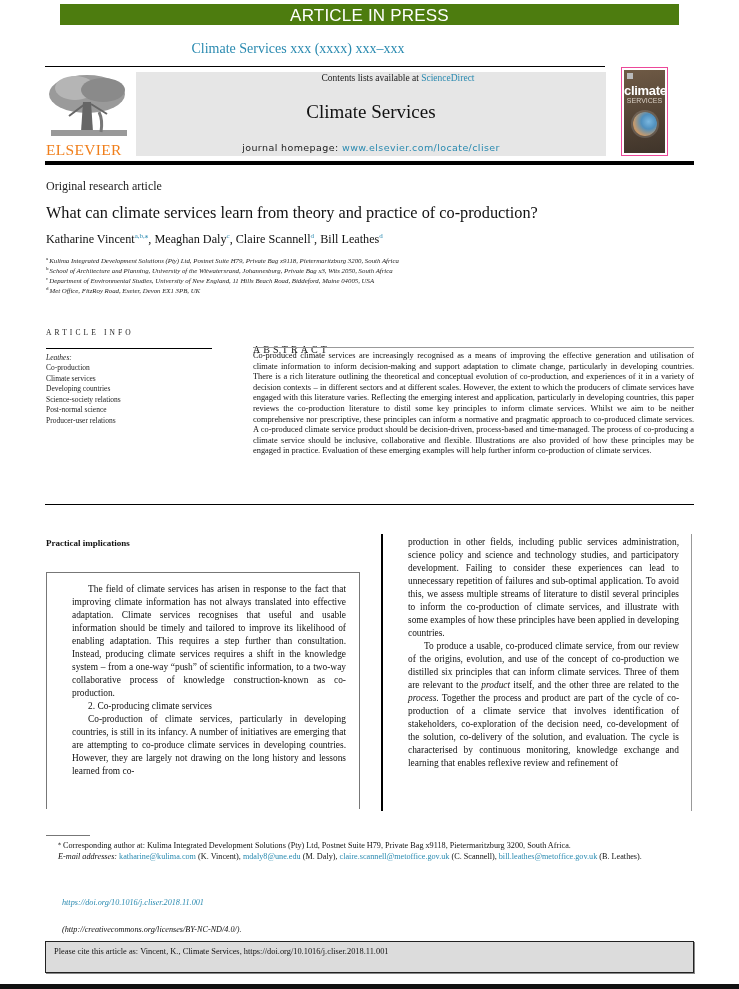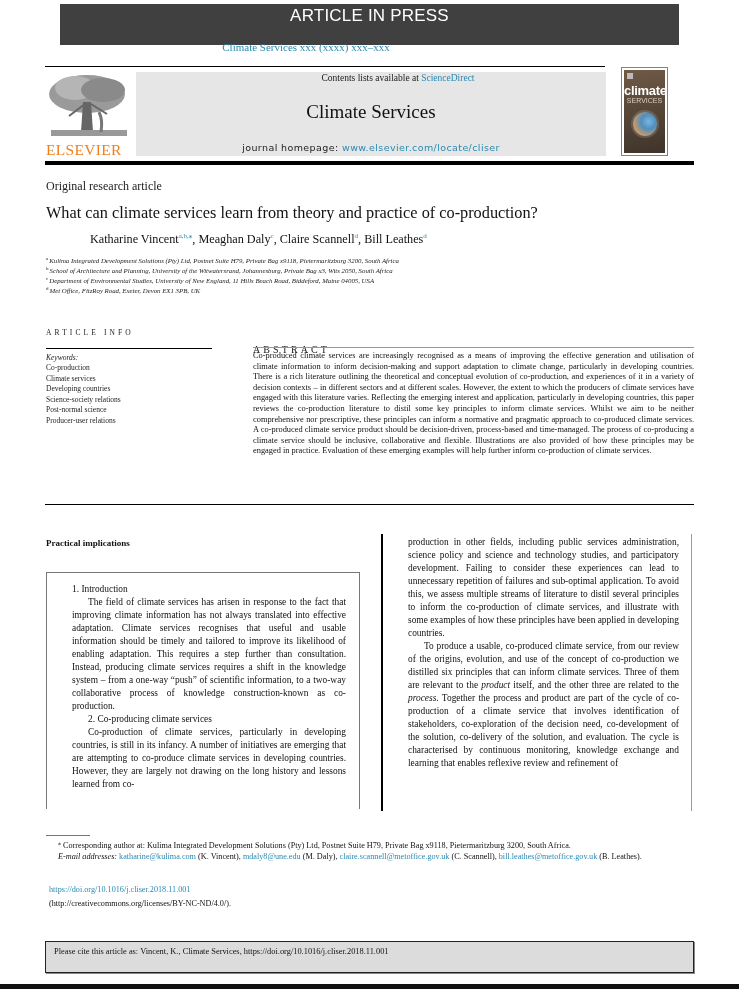--- a/index.html
+++ b/index.html
@@ -1,39 +1,39 @@
 <!DOCTYPE html>
 <html><head>
 <meta charset="utf-8">
 <style>
   html, body { margin:0; padding:0; background:#ffffff; }
   body { width:739px; height:989px; position:relative; overflow:hidden; font-family:"Liberation Serif","DejaVu Serif",serif; color:#111; }
   .abs { position:absolute; }
-  .banner { left:60px; top:4px; width:619px; height:41px; background:#404040; color:#ffffff; font-family:"Liberation Sans","DejaVu Sans",sans-serif; font-size:17px; text-align:center; line-height:23px; letter-spacing:0.2px; }
-  .journal-ref { left:0; width:596px; top:41px; text-align:center; font-size:11px; color:#2a8ab0;padding-left:8px; }
+  .banner { left:60px; top:4px; width:619px; height:21px; background:#4d7c0f; color:#ffffff; font-family:"Liberation Sans","DejaVu Sans",sans-serif; font-size:17px; text-align:center; line-height:23px; letter-spacing:0.2px; }
+  .journal-ref { left:0; width:596px; top:41px; text-align:center; font-size:14px; color:#2a8ab0; }
   .rule-top { left:45px; top:66px; width:560px; height:1px; background:#000; }
   .masthead-box { left:136px; top:72px; width:470px; height:84px; background:#e6e6e6; }
   .rule-bottom { left:45px; top:161px; width:649px; height:4px; background:#000; }
   .logo { left:45px; top:72px; width:88px; height:86px; }
   .logo svg { display:block; }
   .elsevier-word { left:46px; top:141px; width:86px; text-align:left; color:#f07f1c; font-family:"Liberation Serif",serif; font-size:15.5px; letter-spacing:0.3px; }
   .contents { left:136px; top:73px; width:524px; text-align:center; font-size:9.5px; color:#222; }
   .contents a, .link { color:#2a8ab0; text-decoration:none; }
   .journal-title { left:136px; top:101px; width:470px; text-align:center; font-size:19px; color:#111; }
   .homepage { left:136px; top:142px; width:470px; text-align:center; font-family:"DejaVu Sans",sans-serif; font-size:9.5px; color:#222; letter-spacing:0.4px; }
   .cover { left:621px; top:67px; width:45px; height:87px; border:1px solid #ec4899; }
   .cover-inner { position:absolute; inset:2px; background:linear-gradient(170deg,#6f5a45 0%,#5b4a3a 40%,#3f342a 100%); overflow:hidden; }
   .cover-title { position:absolute; left:0; right:0; top:14px; text-align:center; color:#fff; font-family:"Liberation Sans",sans-serif; font-size:13px; font-weight:bold; letter-spacing:-0.3px; line-height:13px; }
   .cover-sub { position:absolute; left:0; right:0; top:27px; text-align:center; color:#d8cfc4; font-family:"Liberation Sans",sans-serif; font-size:7px; line-height:7px; }
   .cover-orb { position:absolute; left:9px; top:42px; width:24px; height:24px; border-radius:50%; background:radial-gradient(circle at 65% 40%,#7ab7e0 0%,#4f8fbd 35%,#c69a6c 70%,#8a6a4a 100%); box-shadow:0 0 0 2px rgba(255,255,255,0.15); }
   .cover-top { position:absolute; left:3px; top:3px; width:6px; height:6px; background:#bbb; }
 
   .article-type { left:46px; top:179px; font-size:12px; color:#222; }
   .title { left:46px; top:203px; font-size:16.3px; color:#111; }
-  .authors { left:46px; top:232px; font-size:12.2px; color:#111;margin-left:44px; }
+  .authors { left:46px; top:232px; font-size:12.2px; color:#111; }
   .authors sup { font-size:7px; color:#2a8ab0; vertical-align:5px; }
   .affil { left:46px; font-size:6.8px; font-style:italic; color:#222; }
   .affil sup { font-size:5px; font-style:normal; vertical-align:3px; margin-right:1px; }
 
   .ai-heading { left:46px; top:328px; font-size:7.5px; letter-spacing:3.1px; color:#222; }
   .ai-rule { left:46px; top:348px; width:166px; height:1px; background:#000; }
   .kw-label { left:46px; top:353px; font-size:7.5px; font-style:italic; color:#222; }
   .kw-list { left:46px; top:363px; font-size:7.5px; line-height:10.5px; color:#222; }
   .ab-heading { left:253px; top:344px; font-size:10px; letter-spacing:3.1px; color:#222; }
   .ab-rule { left:253px; top:347px; width:441px; height:1px; background:#999; }
@@ -49,21 +49,21 @@
   .col-text .h { text-indent:0; padding-left:0; text-align:left; }
   .col-text .h2 { text-indent:0; padding-left:16px; text-align:left; }
   .left-col { left:72px; top:583px; width:274px; }
   .right-col { left:408px; top:536px; width:271px; }
 
   .fn-rule { left:46px; top:835px; width:44px; height:1px; background:#777; }
   .footnotes { left:46px; top:838px; width:650px; font-size:8.2px; line-height:11.2px; color:#111; }
   .footnotes p { margin:0; }
   .footnotes .ind { padding-left:12px; }
   .doi-block { left:46px; top:881px; width:650px; font-size:8.2px; line-height:11.4px; color:#111; }
-  .doi-block p { margin:3px; }
+  .doi-block p { margin:16px;font-style:italic; }
   .cite-box { left:45px; top:941px; width:647px; height:30px; background:#dcdcdc; border:1px solid #222; box-shadow:1px 1px 0 #888; }
   .cite-text { position:absolute; left:8px; top:5px; font-size:8.4px; color:#111; }
   .page-bottom { left:0; top:984px; width:739px; height:5px; background:#111; }
 </style>
 </head>
 <body>
 
 <div class="abs banner">ARTICLE IN PRESS</div>
 <div class="abs journal-ref">Climate Services xxx (xxxx) xxx–xxx</div>
 
@@ -107,39 +107,38 @@
 <div class="abs authors" id="authors"><span>Katharine Vincent</span><sup>a,b,⁎</sup><span>, </span><span>Meaghan Daly</span><sup>c</sup><span>, </span><span>Claire Scannell</span><sup>d</sup><span>, </span><span>Bill Leathes</span><sup>d</sup></div>
 <div id="affils">
     <div class="abs affil" style="top: 256px;"><sup>a</sup><span>Kulima Integrated Development Solutions (Pty) Ltd, Postnet Suite H79, Private Bag x9118, Pietermaritzburg 3200, South Africa</span></div>
     <div class="abs affil" style="top: 266px;"><sup>b</sup><span>School of Architecture and Planning, University of the Witwatersrand, Johannesburg, Private Bag x3, Wits 2050, South Africa</span></div>
     <div class="abs affil" style="top: 276px;"><sup>c</sup><span>Department of Environmental Studies, University of New England, 11 Hills Beach Road, Biddeford, Maine 04005, USA</span></div>
     <div class="abs affil" style="top: 286px;"><sup>d</sup><span>Met Office, FitzRoy Road, Exeter, Devon EX1 3PB, UK</span></div>
   </div>
 
 <div class="abs ai-heading">ARTICLE INFO</div>
 <div class="abs ai-rule"></div>
-<div class="abs kw-label">Keywords:</div>
+<div class="abs kw-label">Leathes:</div>
 <div class="abs kw-list" id="kwlist">
     <div>Co-production</div>
     <div>Climate services</div>
     <div>Developing countries</div>
     <div>Science-society relations</div>
     <div>Post-normal science</div>
     <div>Producer-user relations</div>
   </div>
 
 <div class="abs ab-heading">ABSTRACT</div>
 <div class="abs ab-rule"></div>
 <div class="abs abstract">Co-produced climate services are increasingly recognised as a means of improving the effective generation and utilisation of climate information to inform decision-making and support adaptation to climate change, particularly in developing countries. There is a rich literature outlining the theoretical and conceptual evolution of co-production, and experiences of it in a variety of decision contexts – in different sectors and at different scales. However, the extent to which the producers of climate services have engaged with this literature varies. Reflecting the emerging interest and application, particularly in developing countries, this paper reviews the co-production literature to distil some key principles to inform climate services. Whilst we aim to be neither comprehensive nor prescriptive, these principles can inform a normative and pragmatic approach to co-produced climate services. A co-produced climate service product should be decision-driven, process-based and time-managed. The process of co-producing a climate service should be inclusive, collaborative and flexible. Illustrations are also provided of how these principles may be engaged in practice. Evaluation of these emerging examples will help further inform co-production of climate services.</div>
 <div class="abs sec-rule"></div>
 
 <div class="abs pi-title">Practical implications</div>
 <div class="abs pi-box"></div>
 <div class="abs col-text left-col" id="leftcol">
-    <p class="h" style="padding-left: 0px;">1. Introduction</p>
     <p>The field of climate services has arisen in response to the fact that improving climate information has not always translated into effective adaptation. Climate services recognises that useful and usable information should be timely and tailored to improve its likelihood of enabling adaptation. This requires a step further than consultation. Instead, producing climate services requires a shift in the knowledge system – from a one-way “push” of scientific information, to a two-way collaborative process of knowledge construction-known as co-production.</p>
     <p class="h2">2. Co-producing climate services</p>
     <p>Co-production of climate services, particularly in developing countries, is still in its infancy. A number of initiatives are emerging that are attempting to co-produce climate services in developing countries. However, they are largely not drawing on the long history and lessons learned from co-</p>
   </div>
 <div class="abs col-divider"></div>
 <div class="abs right-edge"></div>
 <div class="abs col-text right-col" id="rightcol">
     <p style="text-indent: 0px;">production in other fields, including public services administration, science policy and science and technology studies, and participatory development. Failing to consider these experiences can lead to unnecessary repetition of failures and sub-optimal application. To avoid this, we assess multiple streams of literature to distil several principles to inform the co-production of climate services, and illustrate with some examples of how these principles have been applied in developing countries.</p>
     <p>To produce a usable, co-produced climate service, from our review of the origins, evolution, and use of the concept of co-production we distilled six principles that can inform climate services. Three of them are relevant to the <i>product</i> itself, and the other three are related to the <i>process</i>. Together the process and product are part of the cycle of co-production of a climate service that involves identification of stakeholders, co-exploration of the decision need, co-development of the solution, co-delivery of the solution, and evaluation. The cycle is characterised by continuous monitoring, knowledge exchange and learning that enables reflexive review and refinement of</p>
   </div>

